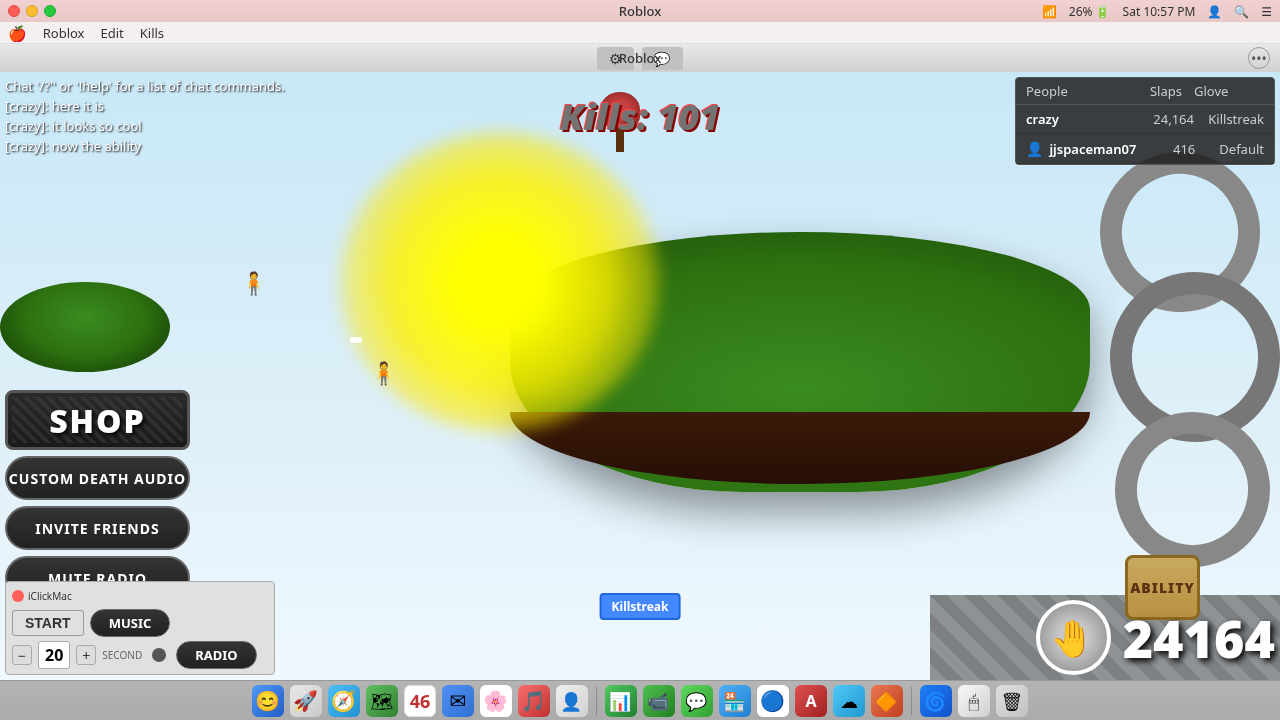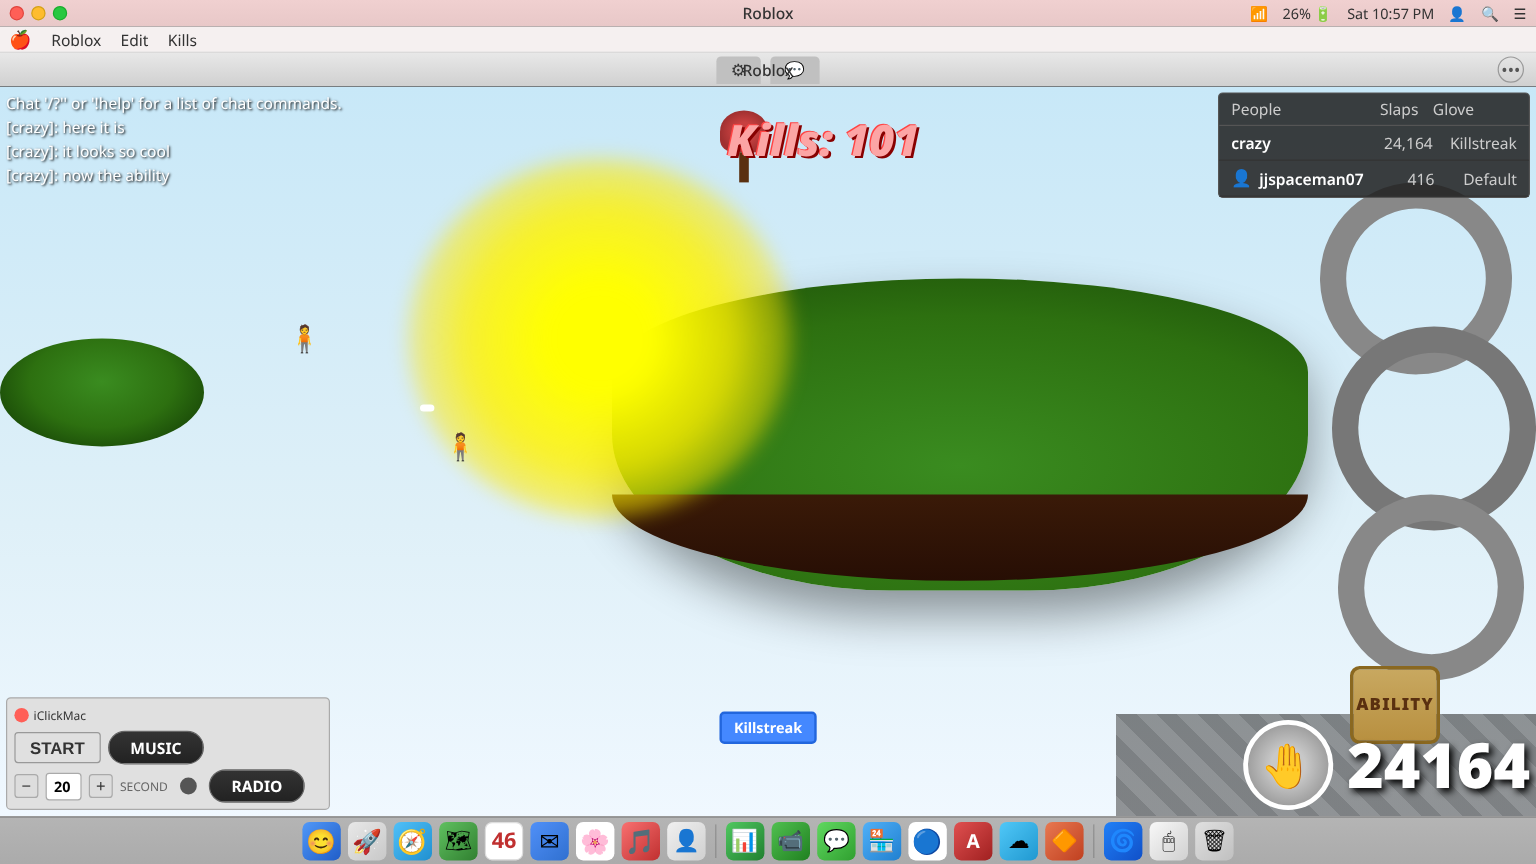--- a/index.html
+++ b/index.html
@@ -242,25 +242,24 @@
     }
 
     
     #kills-display {
       position: absolute;
       top: 20px;
       left: 50%;
       transform: translateX(-50%);
       font-size: 36px;
       font-weight: 900;
-      color: #fca5a5;
+      color: #737373;
       text-shadow: 2px 2px 0 #800, -1px -1px 0 #f44;
       font-style: italic;
       z-index: 10;
-      margin-left: 46px;
     }
 
     
     #chat-area {
       position: absolute;
       top: 5px;
       left: 5px;
       z-index: 10;
       color: white;
       font-size: 13px;
@@ -379,21 +378,21 @@
       display: flex; align-items: center; justify-content: center;
       font-size: 14px;
       cursor: pointer;
       color: #333;
     }
     .vol-num {
       background: white;
       border: 1px solid #aaa;
       border-radius: 3px;
       padding: 2px 6px;
-      font-size: 12px;
+      font-size: 16px;
       font-weight: 700;
       min-width: 30px;
       text-align: left;
     }
     .vol-label {
       font-size: 10px;
       color: #666;
     }
     .radio-btn-label {
       background: linear-gradient(180deg, #333 0%, #222 100%);
@@ -646,20 +645,34 @@
     <span>Kills: 101</span>
   </div>
 
   <div id="chat-area">
     <div class="chat-line">Chat '/?'' or '!help' for a list of chat commands.</div>
     <div class="chat-line">[crazy]: here it is</div>
     <div class="chat-line">[crazy]: it looks so cool</div>
     <div class="chat-line">[crazy]: now the ability</div>
   </div>
 
+  <div id="left-panel">
+    <div class="shop-btn">
+      <span class="shop-btn-text">SHOP</span>
+    </div>
+    <div class="menu-btn">
+      <span>CUSTOM DEATH AUDIO</span>
+    </div>
+    <div class="menu-btn">
+      <span>INVITE FRIENDS</span>
+    </div>
+    <div class="menu-btn">
+      <span>MUTE RADIO</span>
+    </div>
+  </div>
 
   <div id="music-panel" style="position:absolute;bottom:5px;left:5px;z-index:20;background:#e0e0e0;border:1px solid #aaa;border-radius:4px;width:270px;padding:5px 6px;">
     <div style="display:flex;align-items:center;gap:4px;margin-bottom:4px;position:relative;">
       <div style="position:relative;display:flex;align-items:center;gap:4px;margin-bottom:2px;margin-top:2px;">
         <div style="width:12px;height:12px;background:#ff5f57;border-radius:50%;cursor:pointer;"></div>
         <span style="font-size:10px;color:#333;">iClickMac</span>
       </div>
     </div>
     <div class="music-row1">
       <button class="music-start-btn">START</button>

